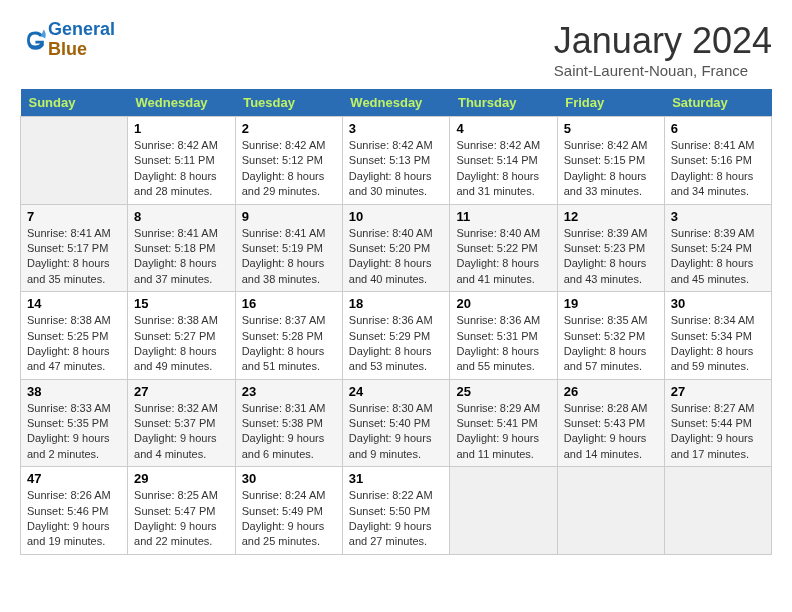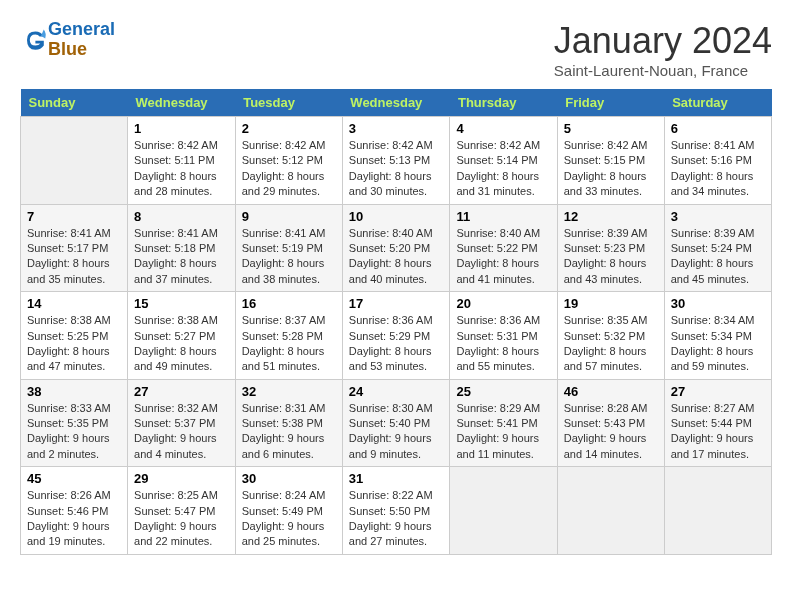--- a/index.html
+++ b/index.html
@@ -185,21 +185,21 @@
         </td>
         <td>
           <span class="day-num">15</span>
           <div class="day-info">Sunrise: 8:38 AM<br>Sunset: 5:27 PM<br>Daylight: 8 hours and 49 minutes.</div>
         </td>
         <td>
           <span class="day-num">16</span>
           <div class="day-info">Sunrise: 8:37 AM<br>Sunset: 5:28 PM<br>Daylight: 8 hours and 51 minutes.</div>
         </td>
         <td>
-          <span class="day-num">17</span>
+          <span class="day-num">18</span>
           <div class="day-info">Sunrise: 8:36 AM<br>Sunset: 5:29 PM<br>Daylight: 8 hours and 53 minutes.</div>
         </td>
         <td>
           <span class="day-num">20</span>
           <div class="day-info">Sunrise: 8:36 AM<br>Sunset: 5:31 PM<br>Daylight: 8 hours and 55 minutes.</div>
         </td>
         <td>
           <span class="day-num">19</span>
           <div class="day-info">Sunrise: 8:35 AM<br>Sunset: 5:32 PM<br>Daylight: 8 hours and 57 minutes.</div>
         </td>
@@ -211,43 +211,43 @@
       <tr>
         <td>
           <span class="day-num">38</span>
           <div class="day-info">Sunrise: 8:33 AM<br>Sunset: 5:35 PM<br>Daylight: 9 hours and 2 minutes.</div>
         </td>
         <td>
           <span class="day-num">27</span>
           <div class="day-info">Sunrise: 8:32 AM<br>Sunset: 5:37 PM<br>Daylight: 9 hours and 4 minutes.</div>
         </td>
         <td>
-          <span class="day-num">32</span>
+          <span class="day-num">23</span>
           <div class="day-info">Sunrise: 8:31 AM<br>Sunset: 5:38 PM<br>Daylight: 9 hours and 6 minutes.</div>
         </td>
         <td>
           <span class="day-num">24</span>
           <div class="day-info">Sunrise: 8:30 AM<br>Sunset: 5:40 PM<br>Daylight: 9 hours and 9 minutes.</div>
         </td>
         <td>
           <span class="day-num">25</span>
           <div class="day-info">Sunrise: 8:29 AM<br>Sunset: 5:41 PM<br>Daylight: 9 hours and 11 minutes.</div>
         </td>
         <td>
-          <span class="day-num">46</span>
+          <span class="day-num">26</span>
           <div class="day-info">Sunrise: 8:28 AM<br>Sunset: 5:43 PM<br>Daylight: 9 hours and 14 minutes.</div>
         </td>
         <td>
           <span class="day-num">27</span>
           <div class="day-info">Sunrise: 8:27 AM<br>Sunset: 5:44 PM<br>Daylight: 9 hours and 17 minutes.</div>
         </td>
       </tr>
       <tr>
         <td>
-          <span class="day-num">45</span>
+          <span class="day-num">47</span>
           <div class="day-info">Sunrise: 8:26 AM<br>Sunset: 5:46 PM<br>Daylight: 9 hours and 19 minutes.</div>
         </td>
         <td>
           <span class="day-num">29</span>
           <div class="day-info">Sunrise: 8:25 AM<br>Sunset: 5:47 PM<br>Daylight: 9 hours and 22 minutes.</div>
         </td>
         <td>
           <span class="day-num">30</span>
           <div class="day-info">Sunrise: 8:24 AM<br>Sunset: 5:49 PM<br>Daylight: 9 hours and 25 minutes.</div>
         </td>

